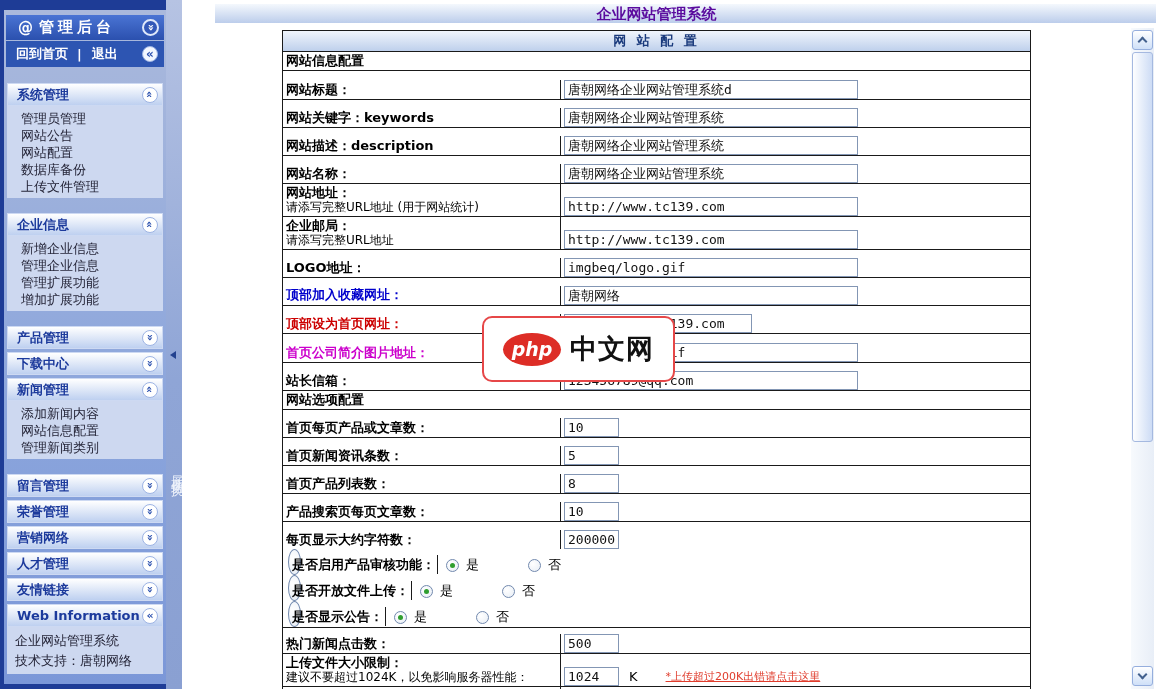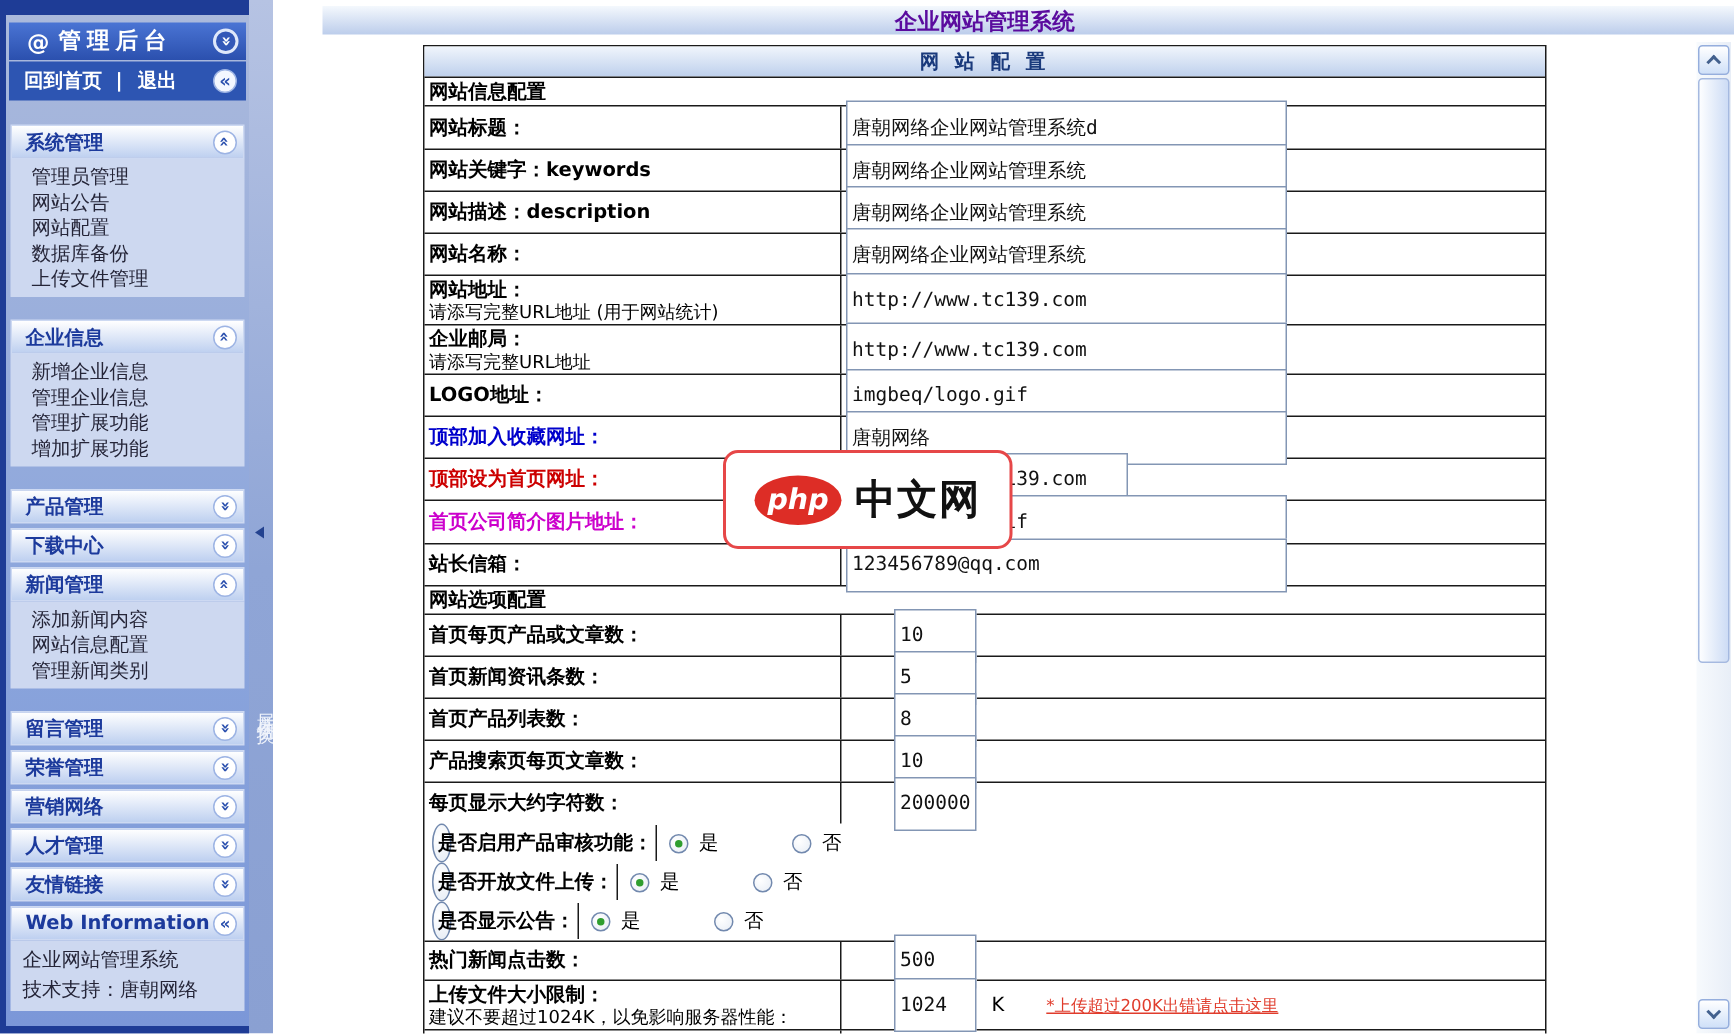--- a/index.html
+++ b/index.html
@@ -56,30 +56,30 @@
     background:linear-gradient(#f4f8fd,#bccdeb);z-index:1;}
   .page-title{position:absolute;left:282px;top:5px;width:749px;text-align:center;
     font-size:15px;font-weight:bold;color:#5a0b9e;z-index:2;}
 
   .cfg{position:absolute;left:282px;top:30px;width:749px;border:1px solid #1a1a1a;background:#fff;z-index:3;}
   .row{display:flex;border-top:1px solid #1a1a1a;}
   .row:first-child{border-top:none;text-align:center;}
   .row.hd{height:20px;background:linear-gradient(#f0f5fc,#bed0ec);align-items:center;
     justify-content:center;font-weight:bold;color:#1a3a7c;letter-spacing:3px;}
   .row.section{height:19px;font-weight:bold;padding-left:3px;align-items:flex-end;}
-  .row.text,.row.radio{height:28px;}
+  .row.text,.row.radio{height:28px;align-items:flex-end;}
   .row.partial{height:10px;}
   .cell-label{width:278px;border-right:1px solid #1a1a1a;padding:2px 2px 2px 3px;
     display:flex;flex-direction:column;justify-content:center;}
   .lbl{font-weight:bold;line-height:15px;white-space:nowrap;}
   .sub{font-size:12px;line-height:14px;white-space:nowrap;}
   .cell-value{flex:1;display:flex;align-items:center;padding-left:3px;}
-  input.txt{height:19px;border:1px solid #8396b4;background:#fff;padding:17px 3px;
+  input.txt{height:19px;border:1px solid #8396b4;background:#fff;padding:0 3px;
     font:13px "DejaVu Sans Mono","DejaVu Sans",monospace;color:#111;}
-  .w-long{width:294px;} .w-medium{width:188px;} .w-short{width:55px;margin-left:32px;}
+  .w-long{width:294px;} .w-medium{width:188px;} .w-short{width:55px;}
   .radio{position:relative;width:13px;height:13px;border:1px solid #7289ae;border-radius:50%;
     background:radial-gradient(circle at 35% 35%,#ffffff,#e7edf5);margin-left:5px;cursor:pointer;flex:none;}
   .radio.sel::after{content:"";position:absolute;left:3px;top:3px;width:5px;height:5px;
     border-radius:50%;background:#2f9e2f;}
   .radio-label{margin:0 44px 0 7px;}
   .suffix{margin-left:10px;}
   .note{margin-left:28px;color:#e03c2c;font-size:11px;text-decoration:underline;cursor:pointer;white-space:nowrap;}
 
   
   .vscroll{position:absolute;left:1131px;top:28px;width:23px;height:661px;
@@ -87,21 +87,21 @@
   .sb-btn{position:absolute;left:1px;width:21px;height:20px;border:1px solid #95aedd;border-radius:3px;
     background:linear-gradient(#ffffff,#cfe0f8);display:flex;align-items:center;justify-content:center;cursor:pointer;}
   .sb-btn.up{top:2px;} .sb-btn.down{bottom:3px;}
   .chv{width:7px;height:7px;border-left:2px solid #43618e;border-top:2px solid #43618e;}
   .chv.u{transform:rotate(45deg);margin-top:3px;}
   .chv.d{transform:rotate(225deg);margin-bottom:3px;}
   .sb-thumb{position:absolute;left:1px;top:24px;width:21px;height:390px;border:1px solid #a5b9e0;
     border-radius:3px;background:linear-gradient(to right,#fdfeff,#cddcf5);cursor:grab;}
 
   
-  .wm{position:absolute;left:482px;top:300px;width:193px;height:66px;background:#fff;
+  .wm{position:absolute;left:482px;top:316px;width:193px;height:66px;background:#fff;
     border:2px solid #e64748;border-radius:10px;display:flex;align-items:center;justify-content:center;z-index:50;}
   .wm-badge{width:58px;height:33px;background:#dd2d26;border-radius:50%;color:#fff;flex:none;
     display:flex;align-items:center;justify-content:center;font-weight:bold;font-style:italic;font-size:19px;}
   .wm-label{margin-left:9px;font-size:27px;font-weight:bold;color:#111;letter-spacing:1px;white-space:nowrap;}
 </style>
 </head>
 <body>
 
 <aside class="sidebar">
   <div class="sb-body">

